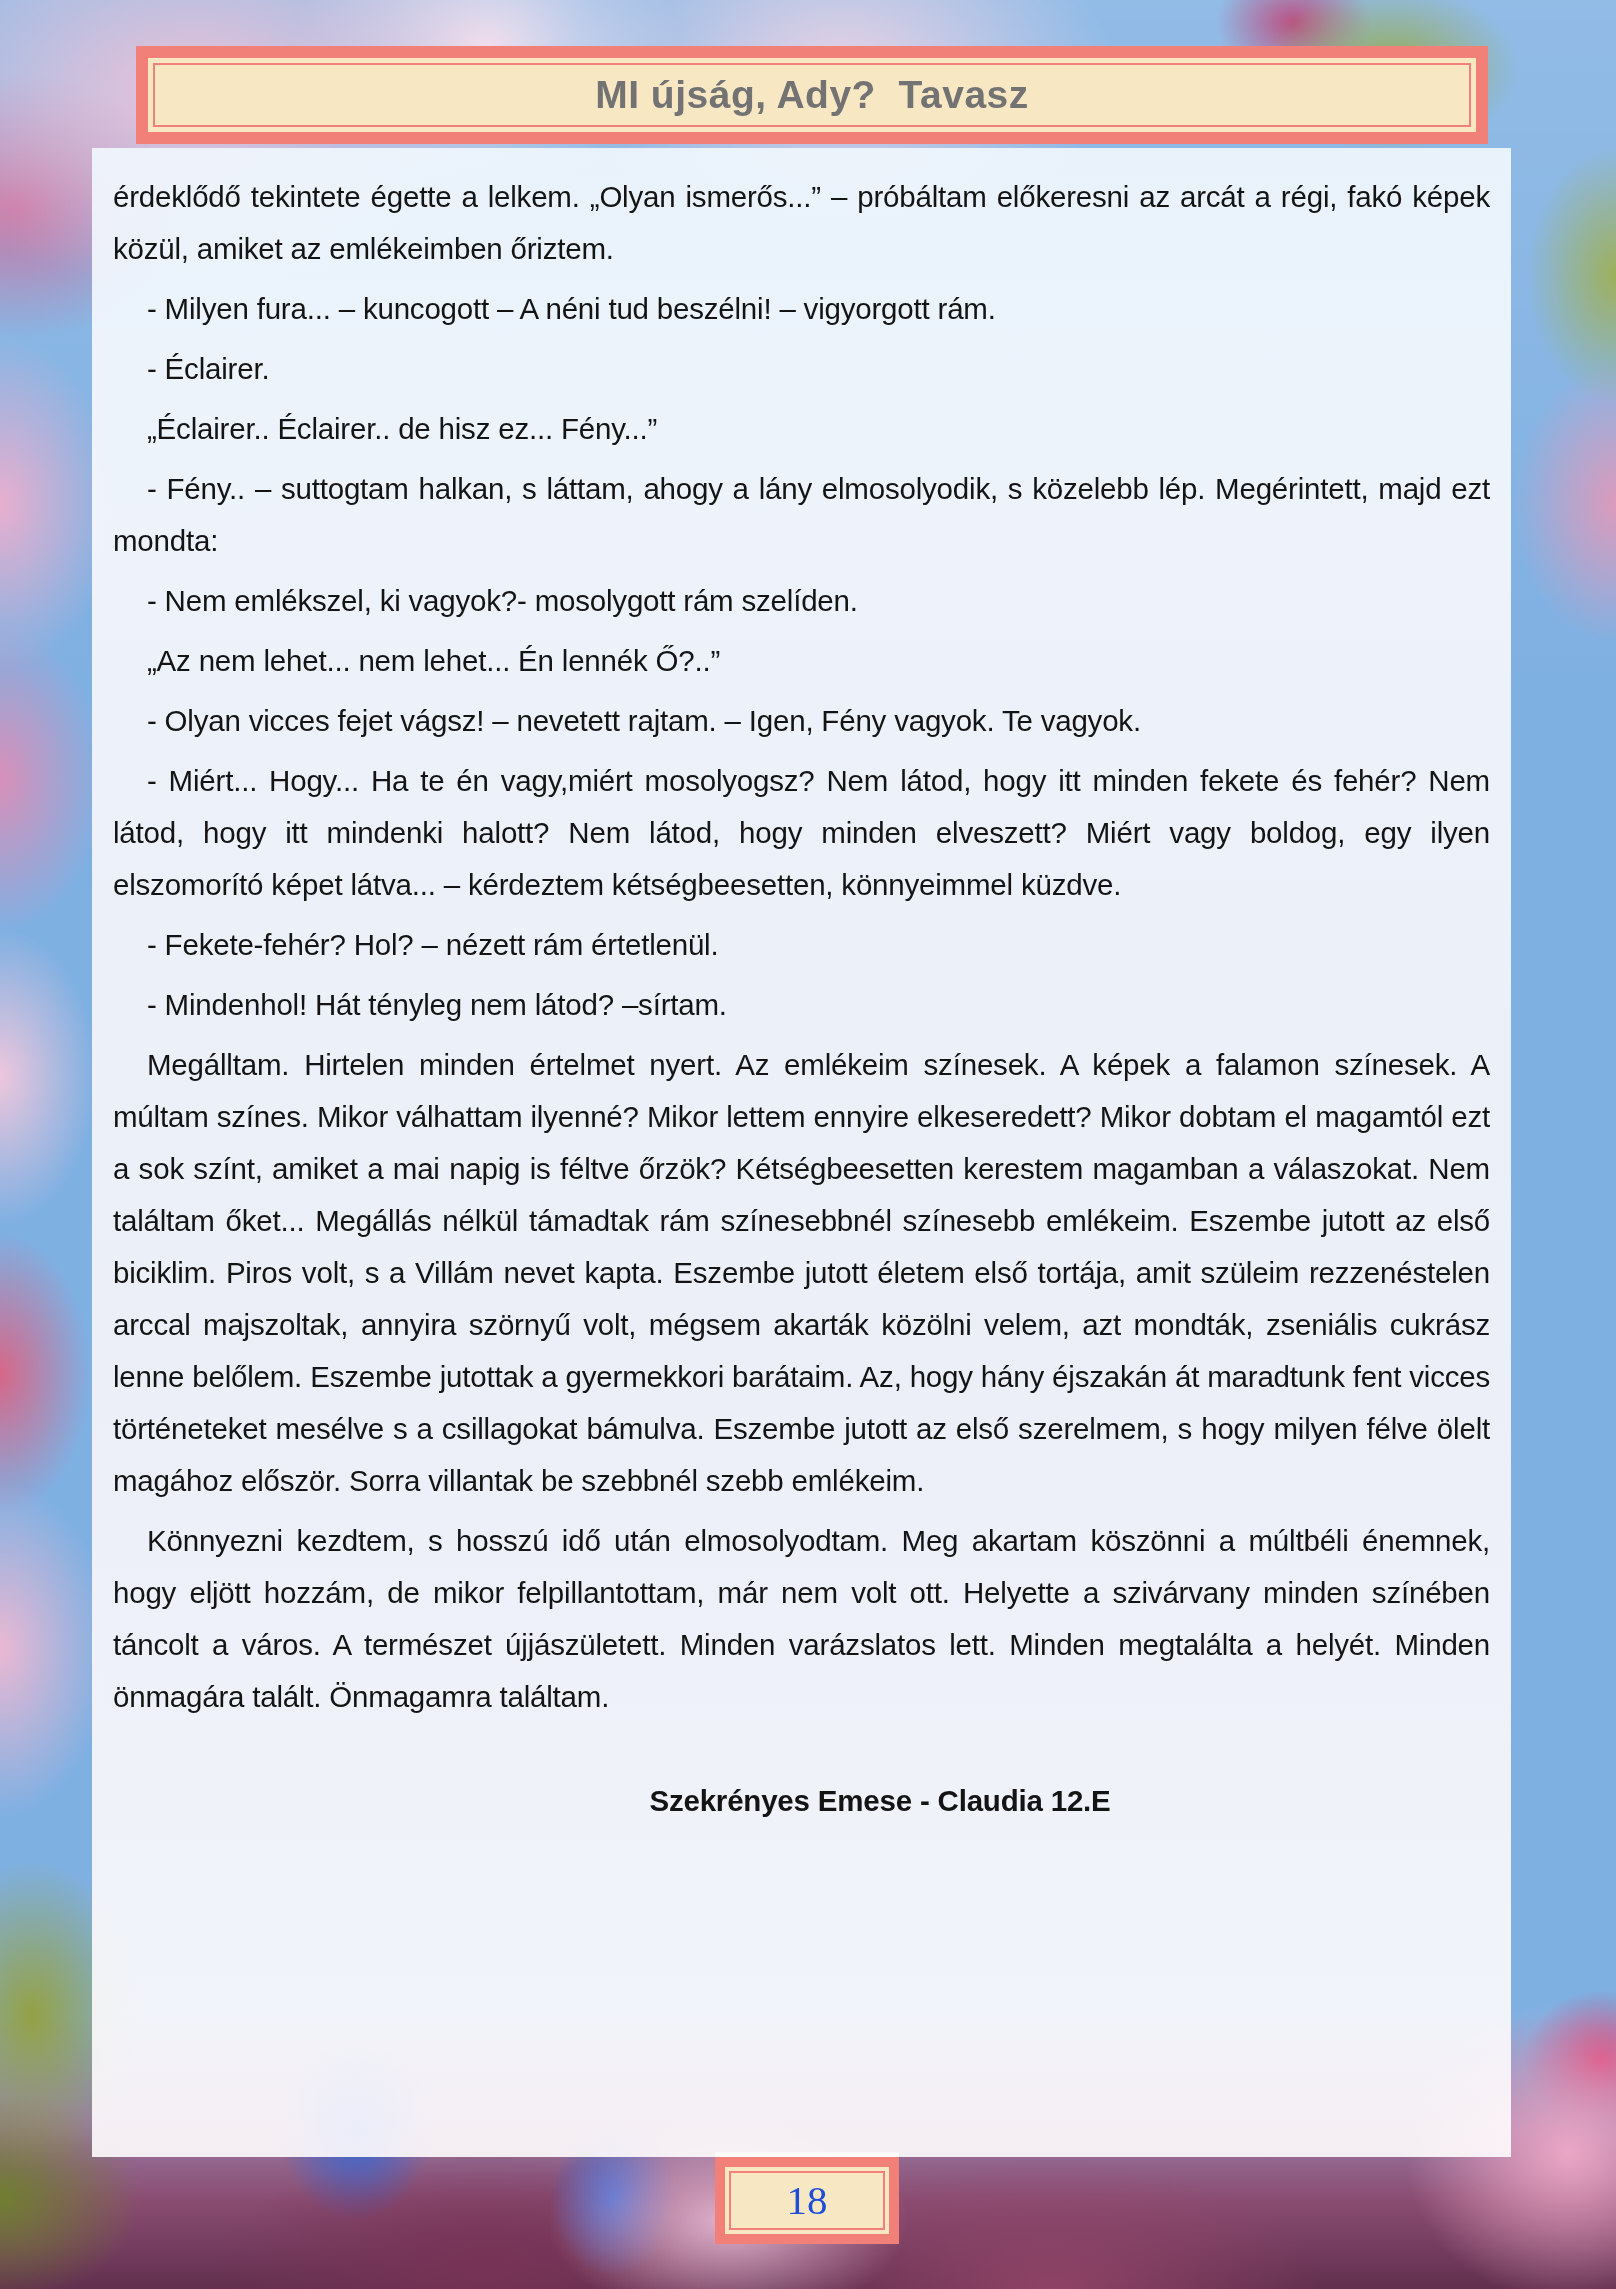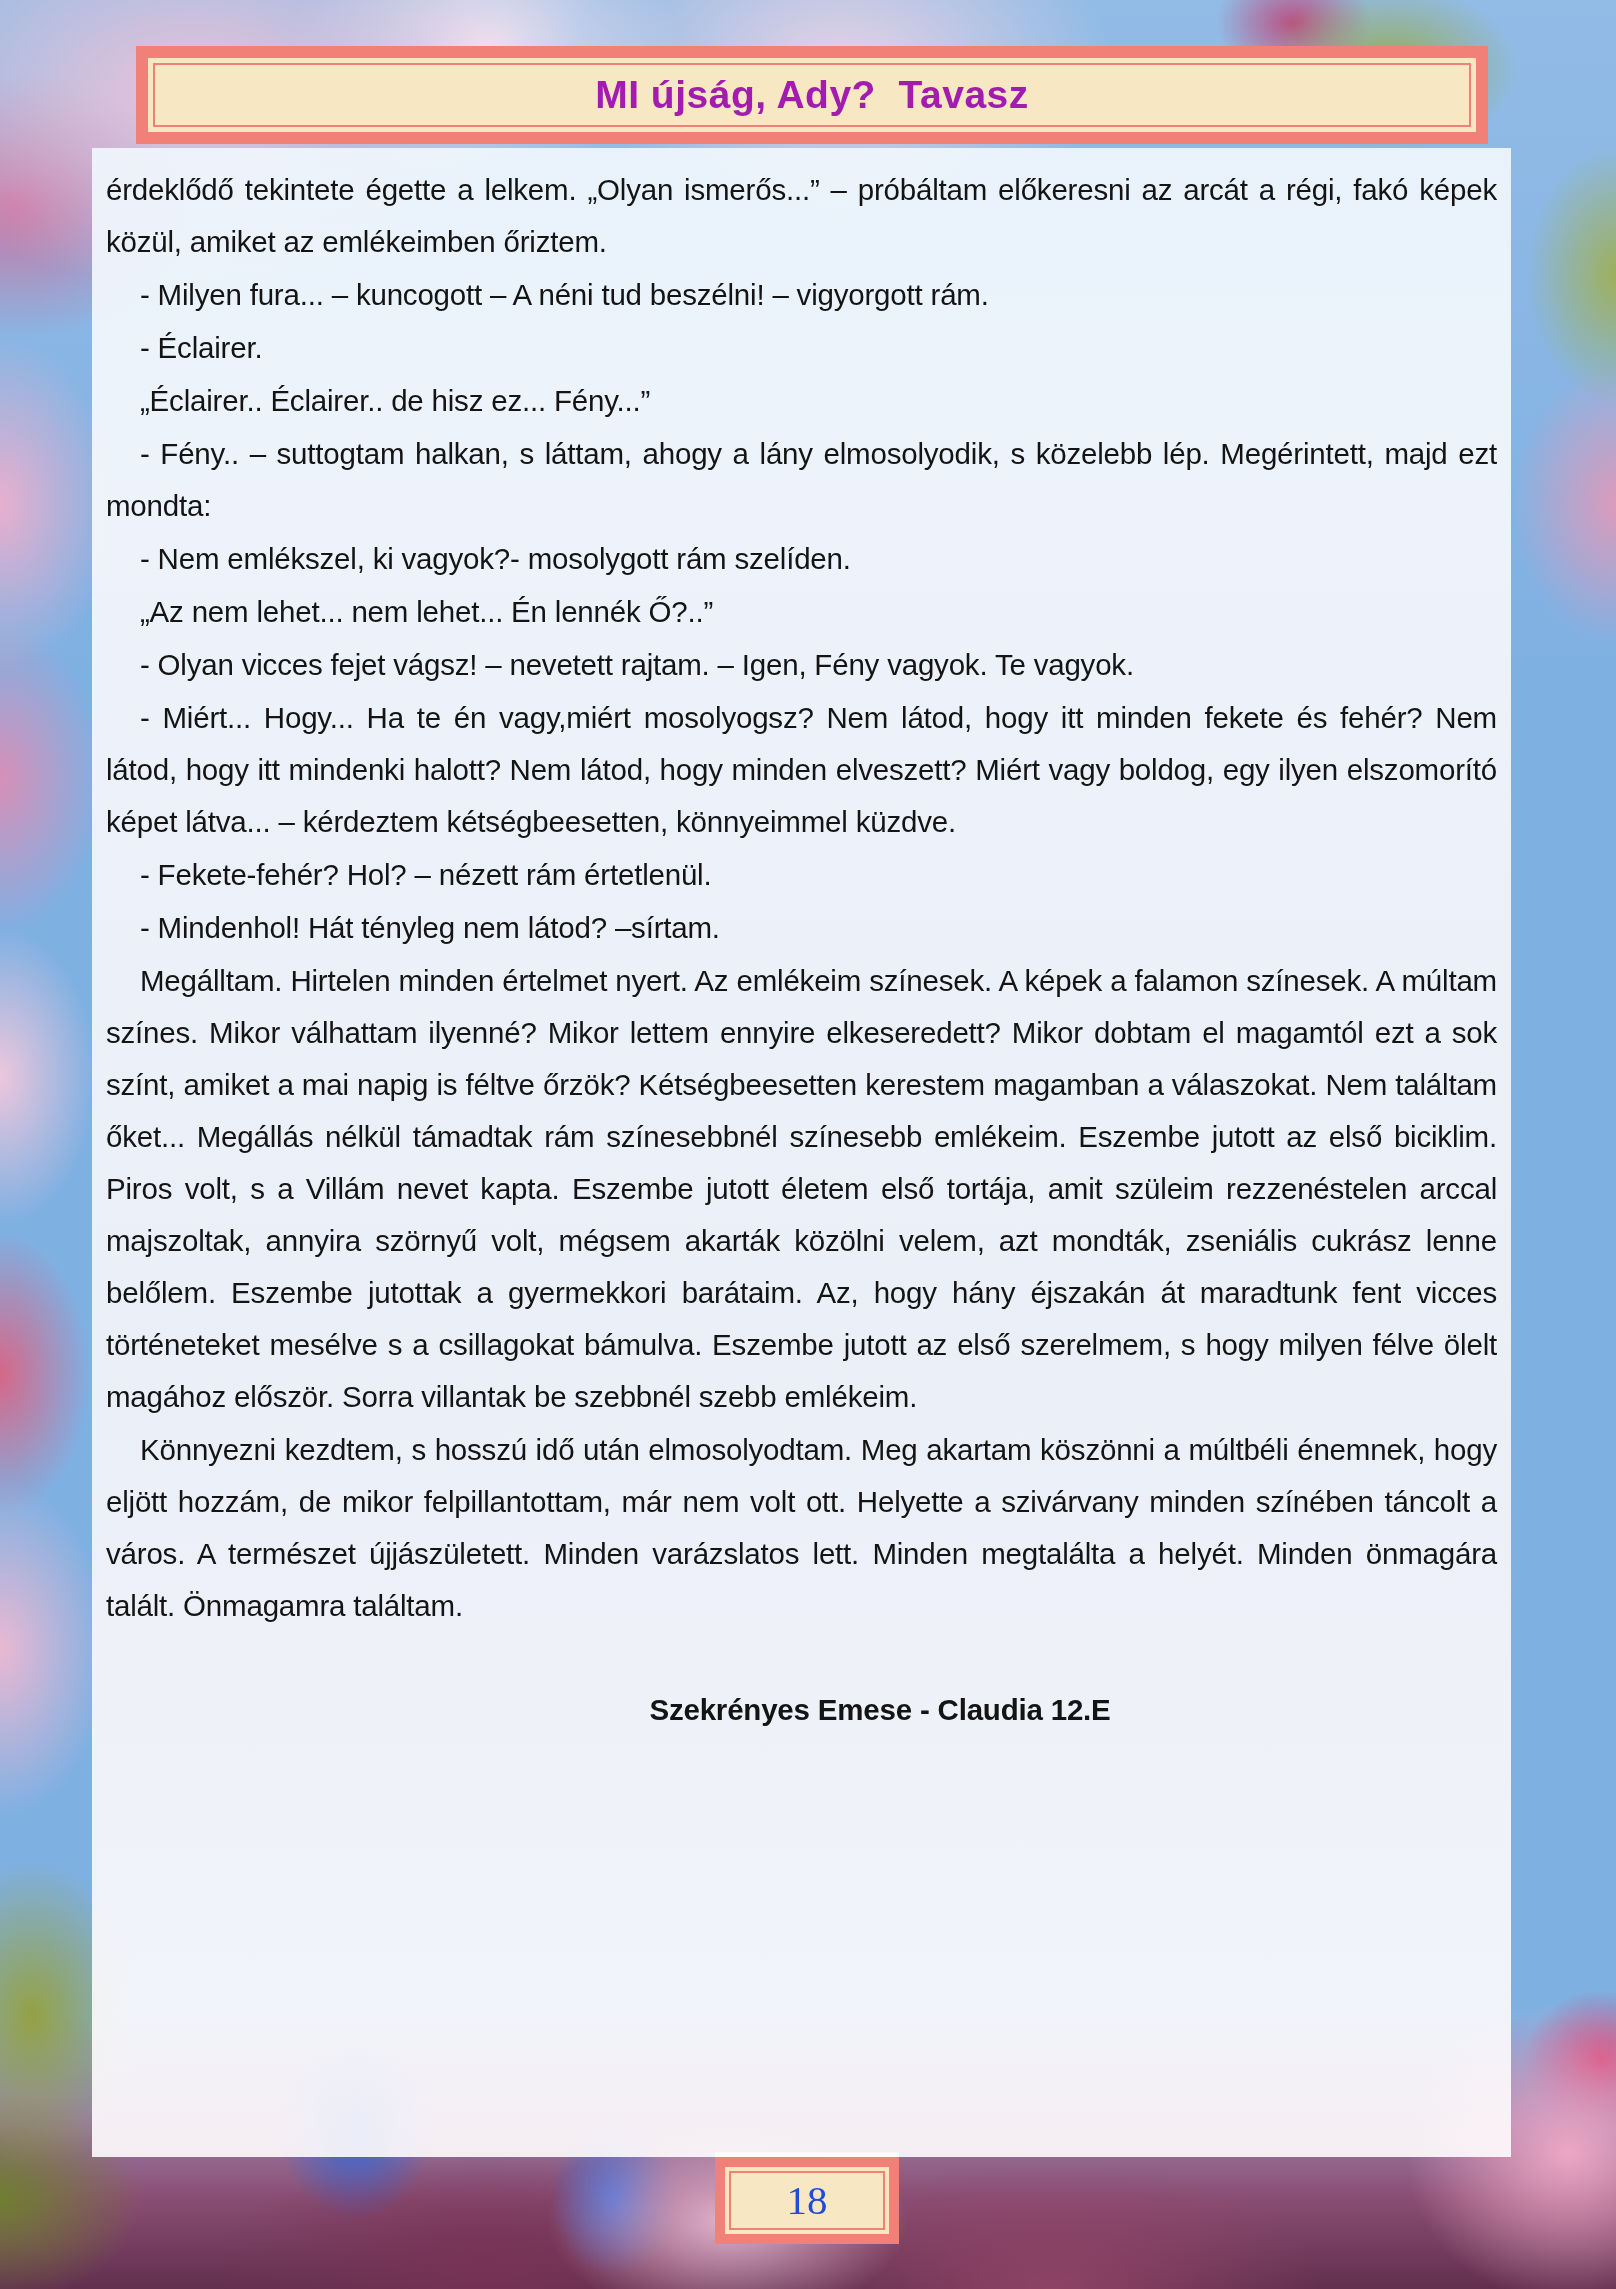--- a/index.html
+++ b/index.html
@@ -41,42 +41,42 @@
   
   .frame{position:absolute;background:#f08078;box-sizing:border-box;}
   .frame-gap{background:#f8e7c3;height:100%;box-sizing:border-box;}
   .frame-core{
     border:2.8px solid #f08078;background:#f8e7c3;height:100%;box-sizing:border-box;
     display:flex;align-items:center;justify-content:center;
   }
   .banner{left:136px;top:46px;width:1352px;height:98px;padding:12px;}
   .banner .frame-gap{padding:4.6px;}
   .banner-title{
-    font-size:39px;font-weight:bold;color:#a21caf;white-space:pre;
+    font-size:39px;font-weight:bold;color:#737373;white-space:pre;
     letter-spacing:0.5px;
   }
   .page-box{left:715px;top:2157px;width:184px;height:87px;padding:10px;
     box-shadow:0 -4.6px 0 rgba(255,255,255,.85);}
   .page-box .frame-gap{padding:3.7px;}
   .page-number{
     font-family:"Liberation Serif",serif;font-size:41px;color:#1d4ed8;line-height:1;
   }
   
   .text-panel{
     position:absolute;left:92px;top:148px;width:1419px;height:2009px;
     box-sizing:border-box;padding:14.8px 13px 0 13px;
     background:linear-gradient(180deg,
       rgba(240,247,253,.92) 0%, rgba(252,252,254,.88) 18%,
       rgba(253,249,251,.86) 60%, rgba(255,252,253,.9) 100%);
     color:#141414;
     font-size:29.5px;line-height:52px;letter-spacing:-0.2px;
     text-align:justify;
     hyphens:auto;
   }
-  .para{margin:1px;text-indent:34px;}
+  .para{margin:8px;text-indent:34px;}
   .para.noindent{text-indent:0;}
   .signature{
     margin:52px 0 0 0;text-align:center;padding-left:157px;
     font-weight:bold;text-indent:0;
   }
 </style>
 </head>
 <body>
 
 <div class="photo"></div>

